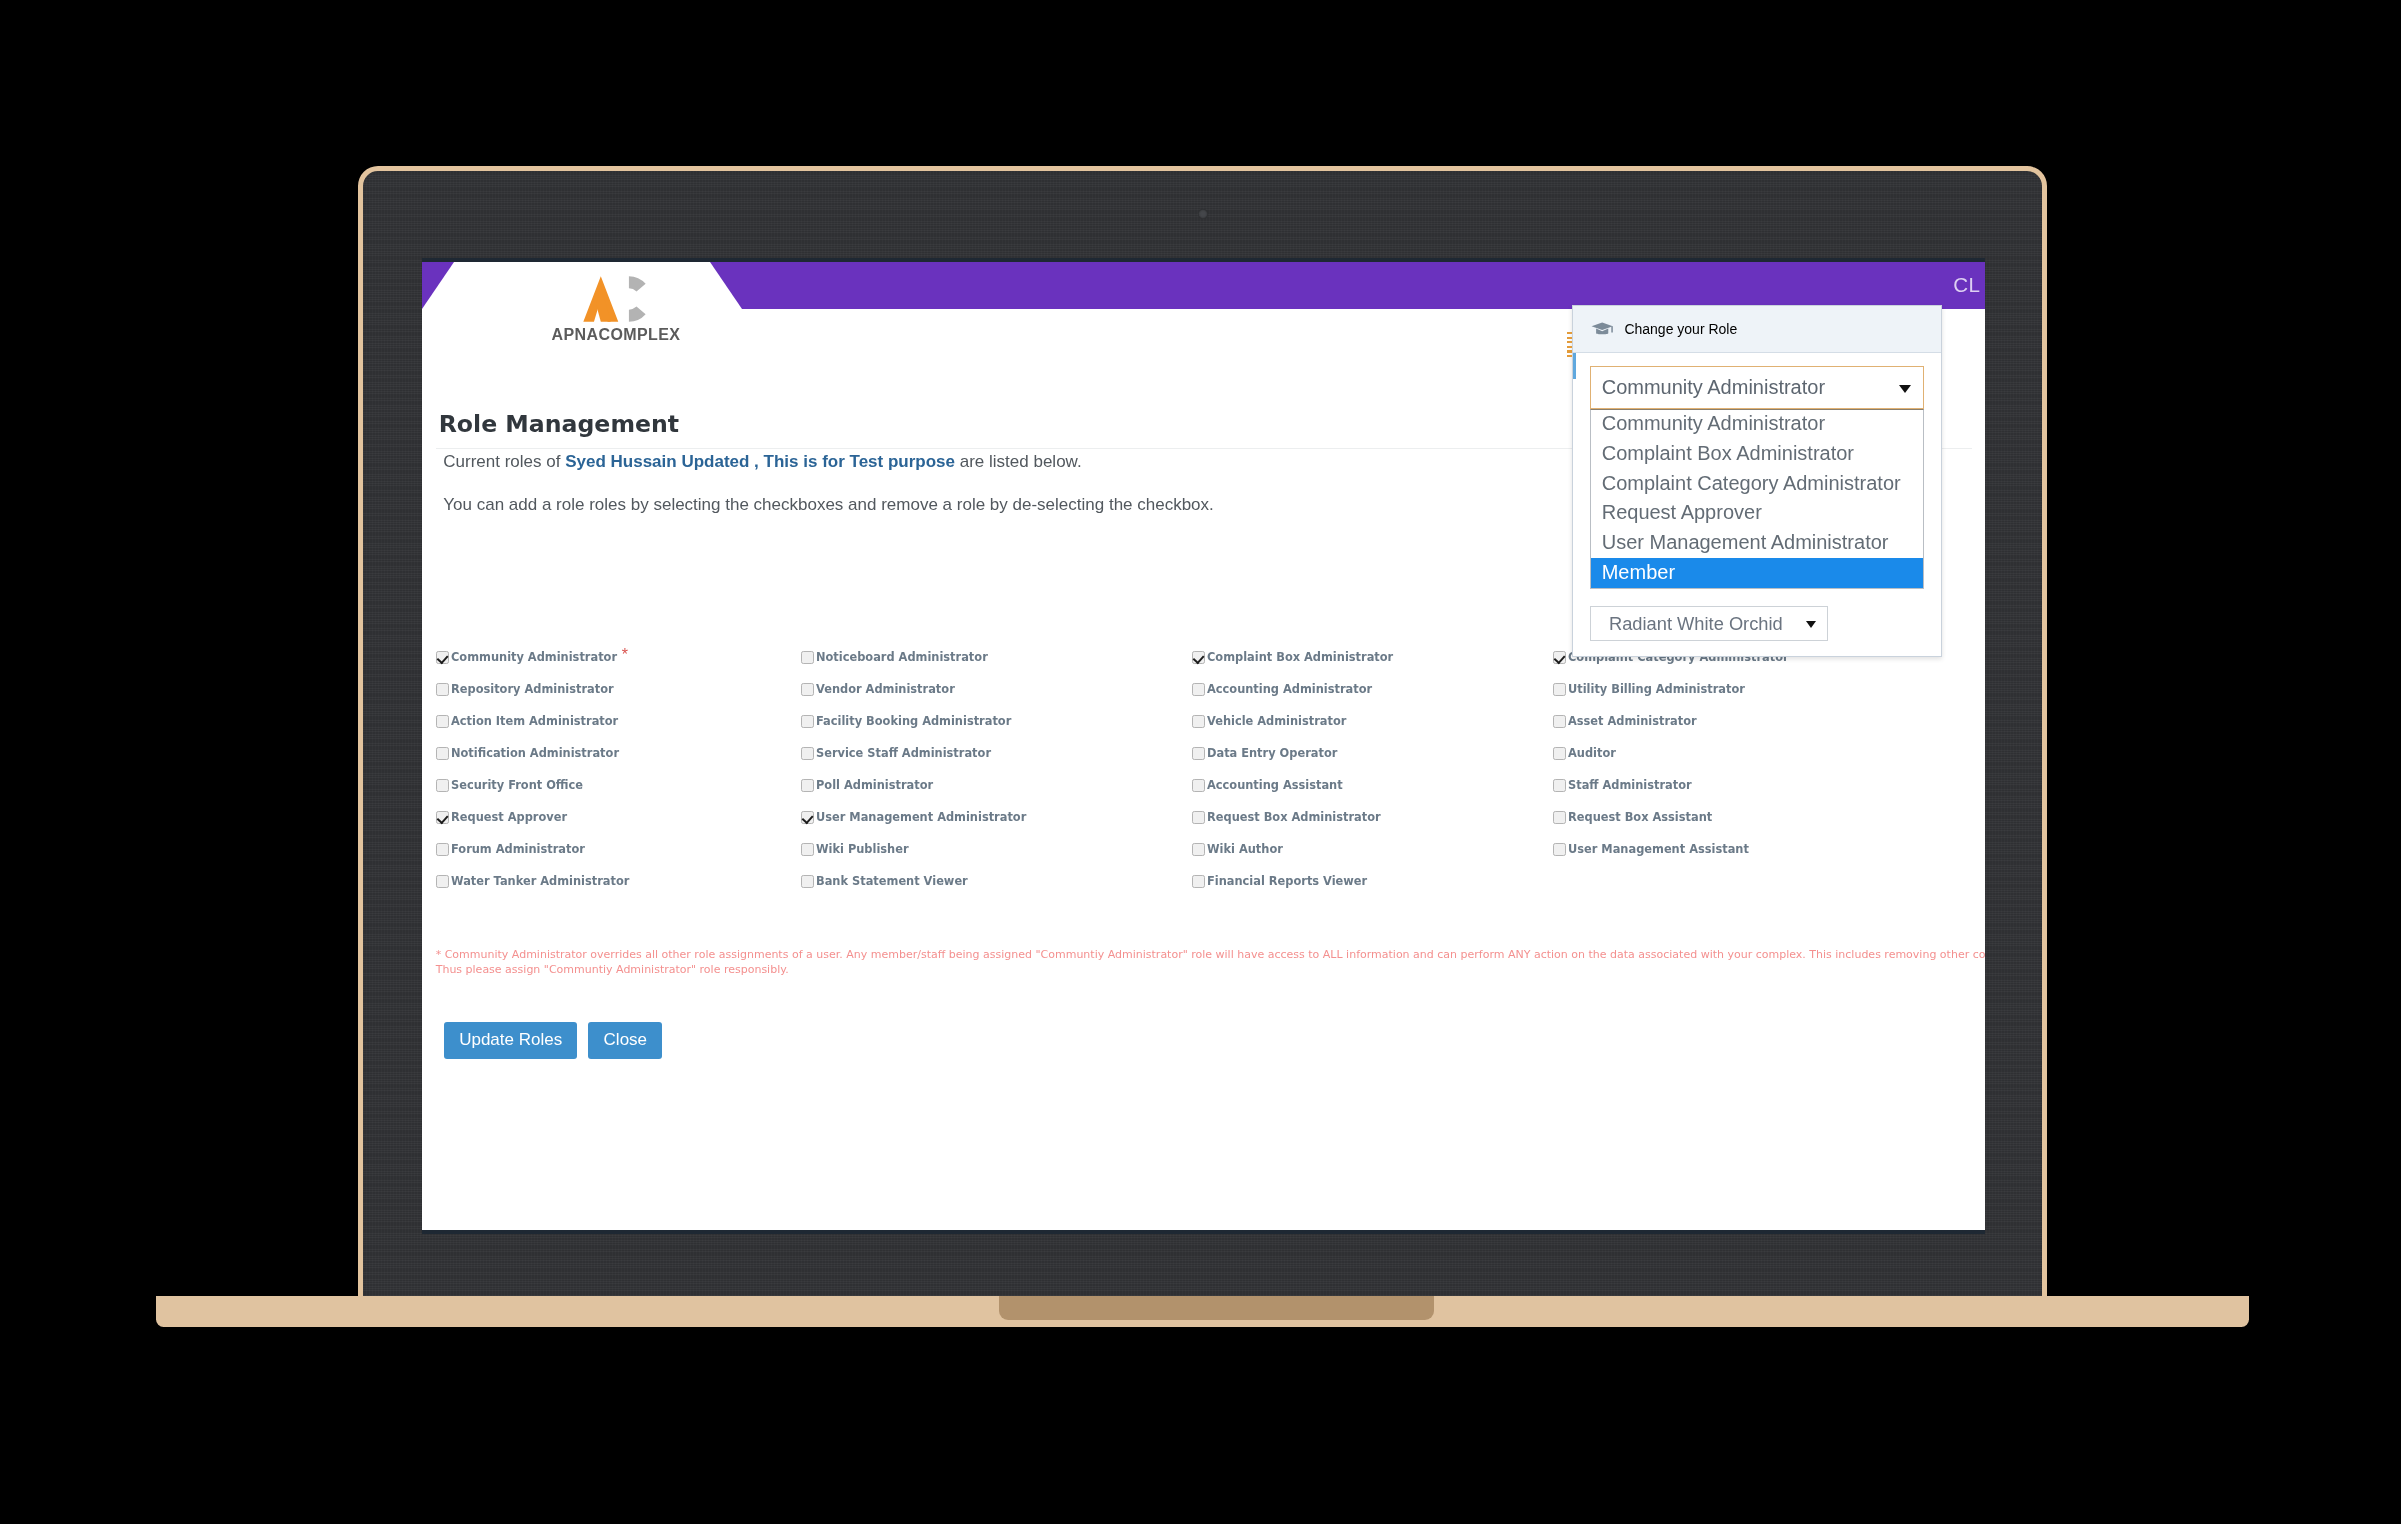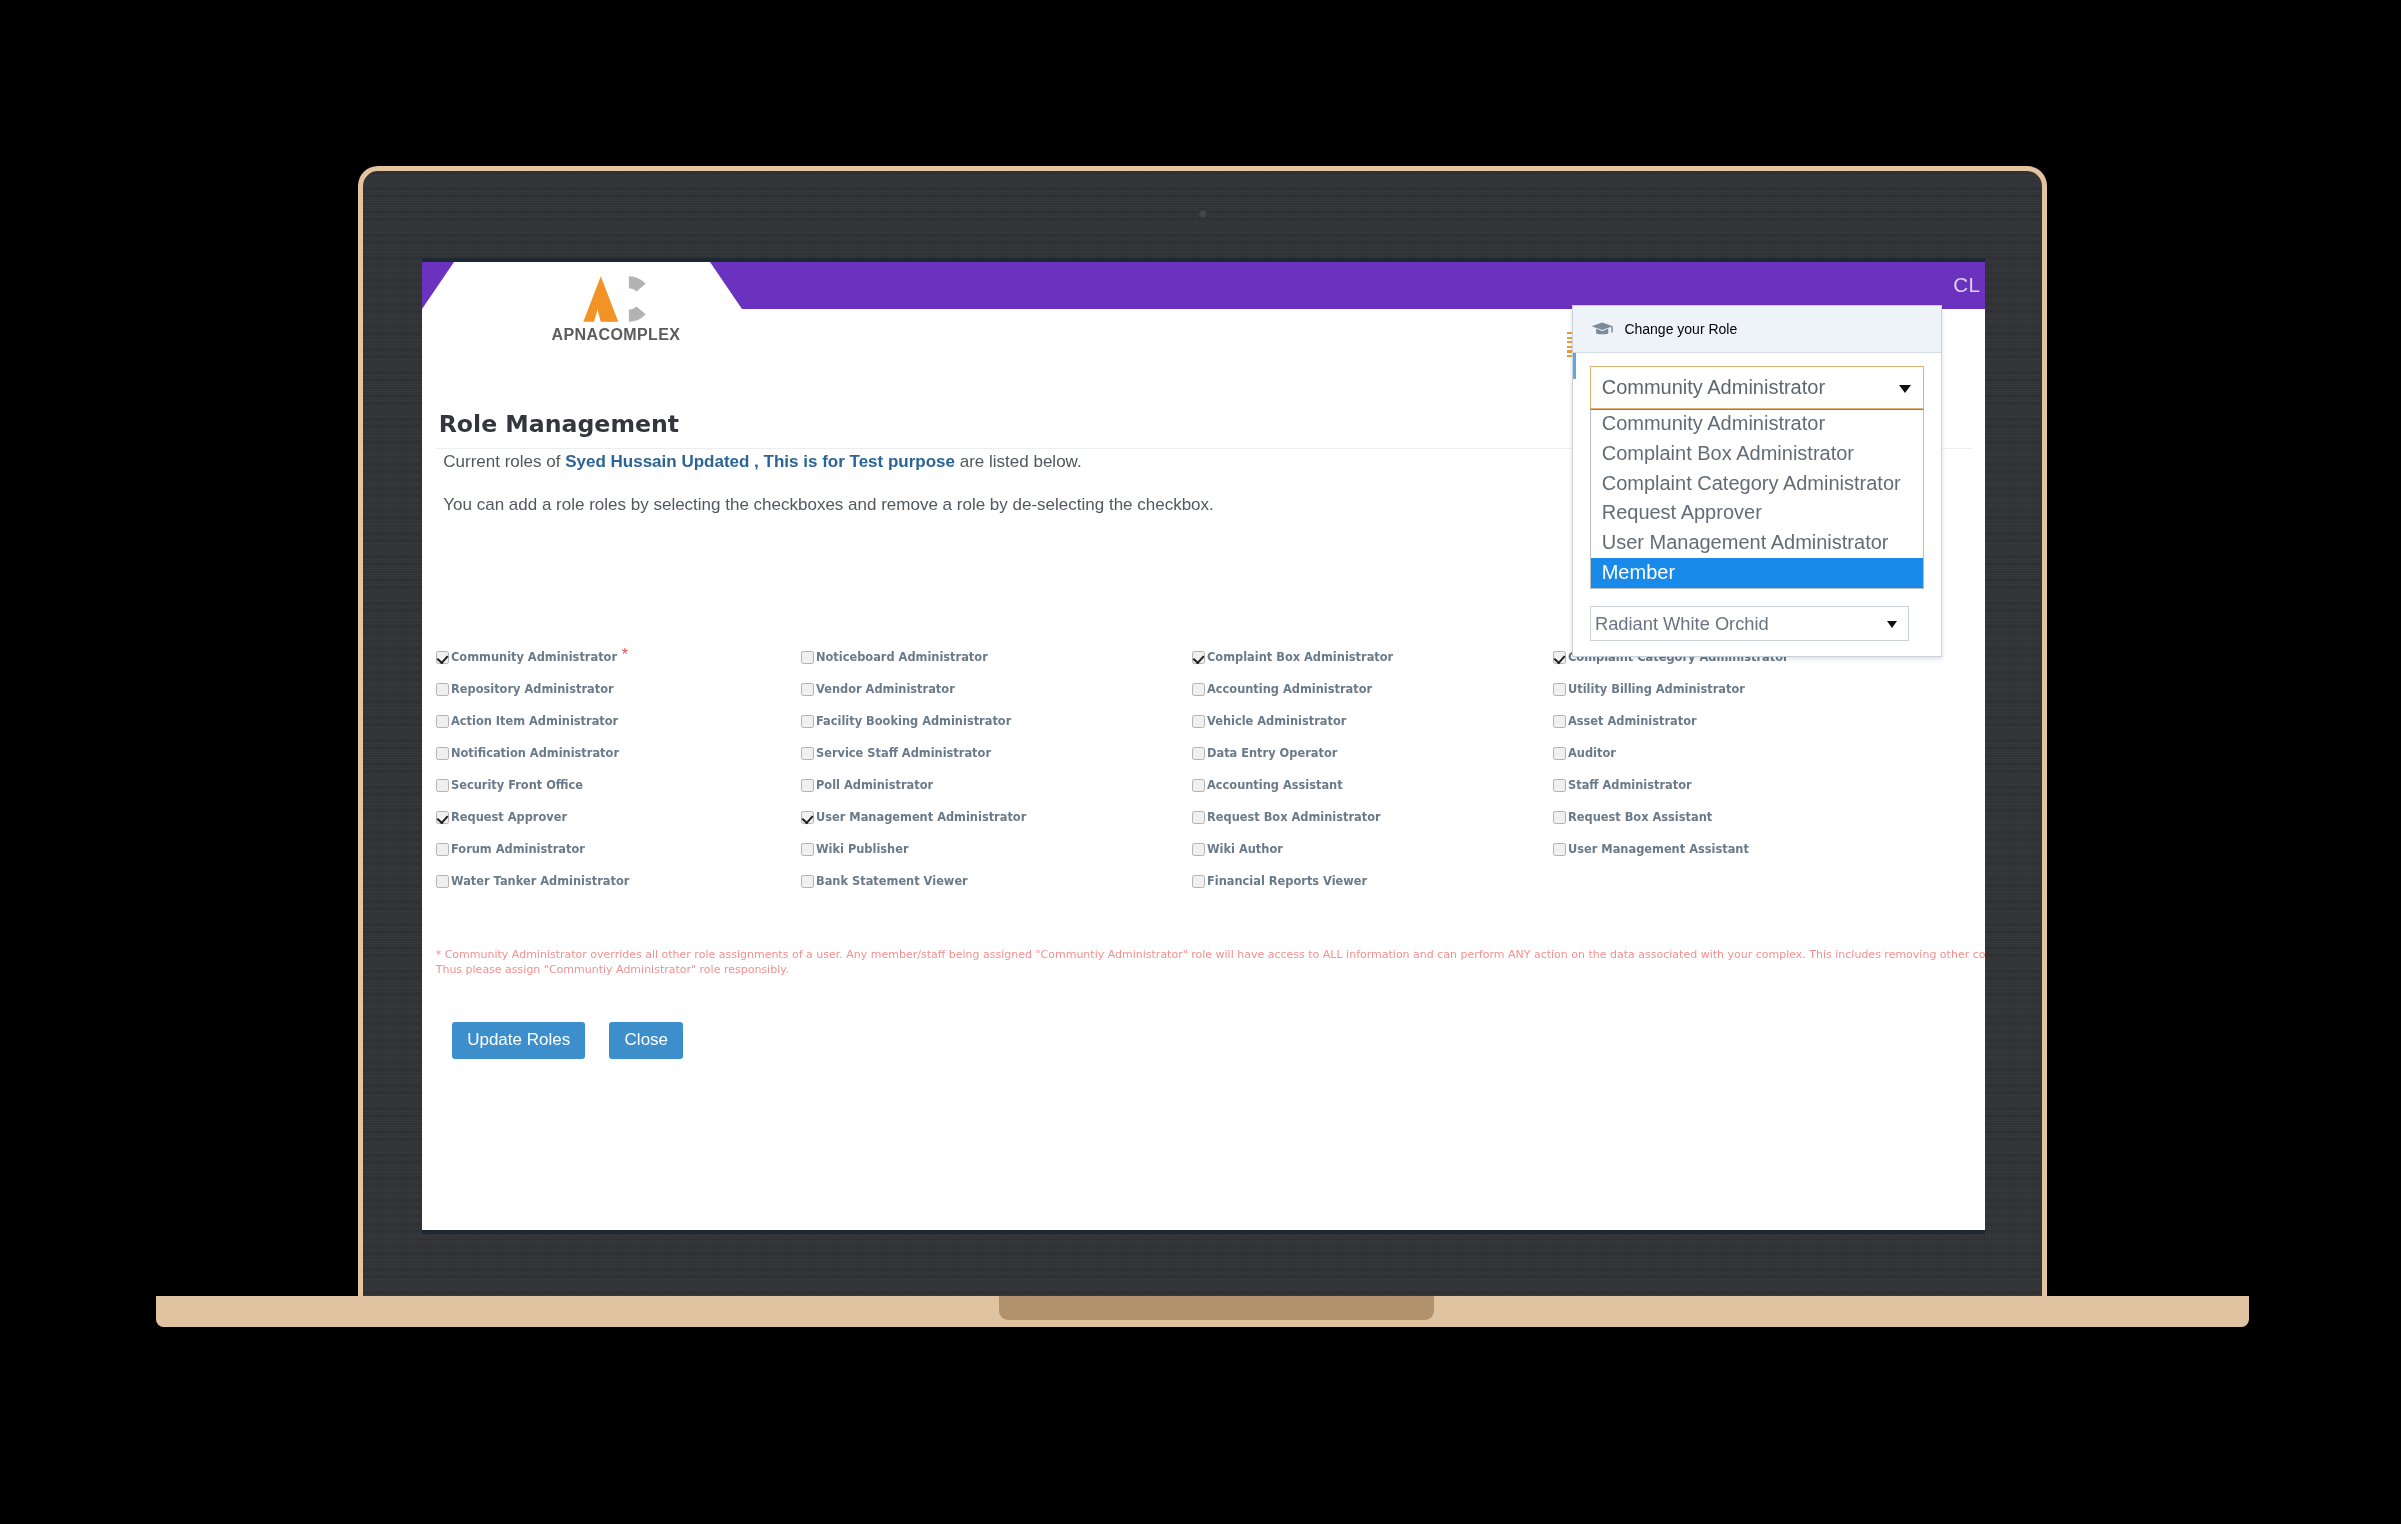--- a/index.html
+++ b/index.html
@@ -144,21 +144,21 @@
   .star { color: #d9534f; font-size: 16px; line-height: 9.1px; padding-left: 4.6px; vertical-align: top; }
 
   .footnote {
     position: absolute; left: 13.7px; top: 639px;
     width: 1753px;
     font-family: "DejaVu Sans", sans-serif;
     font-size: 11px; color: #f4908f;
     line-height: 14.5px;
   }
 
-  .btnrow { position: absolute; left: 30px; top: 713px; display: flex; gap: 24px; }
+  .btnrow { position: absolute; left: 22px; top: 713px; display: flex; gap: 11px; }
   .btn {
     background: #3d8fcc;
     color: #fff;
     font-size: 17px;
     padding: 7.6px 15.2px 9.1px;
     border: none; border-radius: 3px;
     font-family: "Liberation Sans", sans-serif;
     cursor: pointer;
   }
 
@@ -216,25 +216,25 @@
     padding: 2.3px 0 3.8px 10.7px;
     line-height: 23.6px;
     white-space: nowrap;
   }
   .option.sel { background: #1a8aea; color: #ffffff; }
 
   .select-theme {
     position: relative;
     margin-top: 17px;
     height: 35px;
-    width: 319px;
+    width: 238px;
     border: 0.8px solid #cdd2d7;
     background: #fff;
     display: flex; align-items: center;
-    padding: 0 4px;
+    padding: 0 18px;
     font-size: 18.3px; color: #6b7480;
   }
   .caret2 { position: absolute; right: 10.7px; top: 50%; margin-top: -2.3px;
             width: 0; height: 0; border-left: 5.3px solid transparent;
             border-right: 5.3px solid transparent; border-top: 7.6px solid #111; }
 </style>
 </head>
 <body>
 
 <div class="stage">

